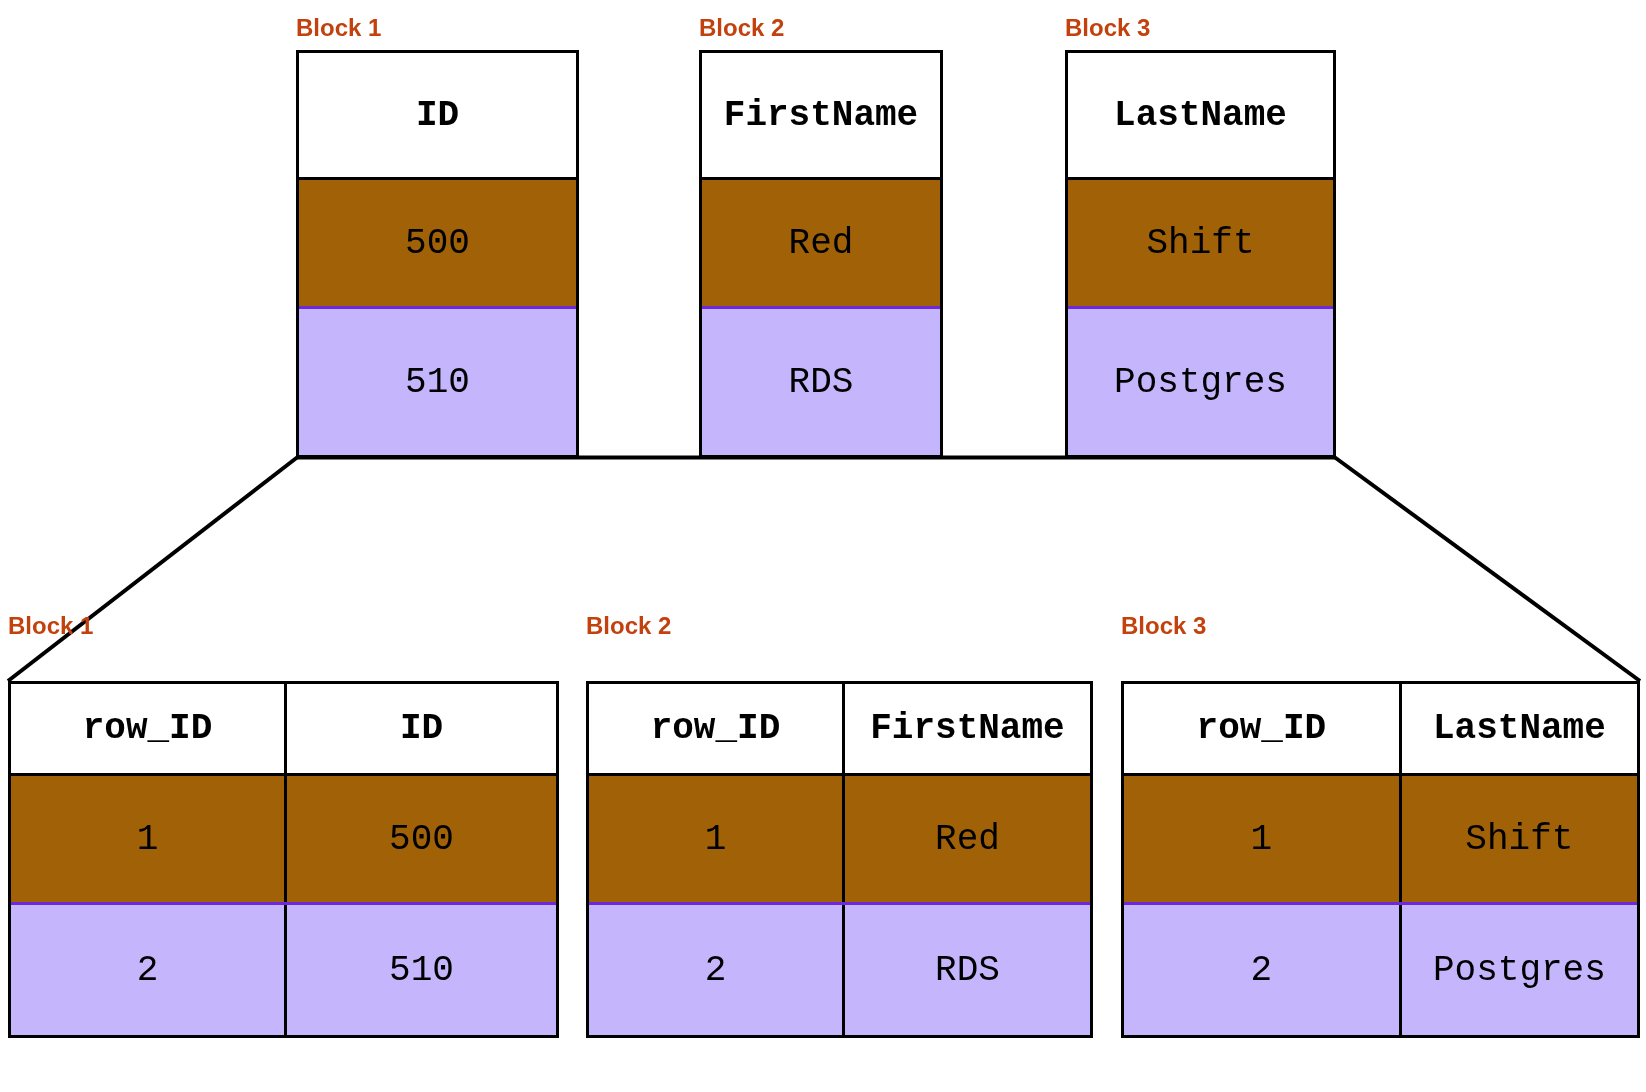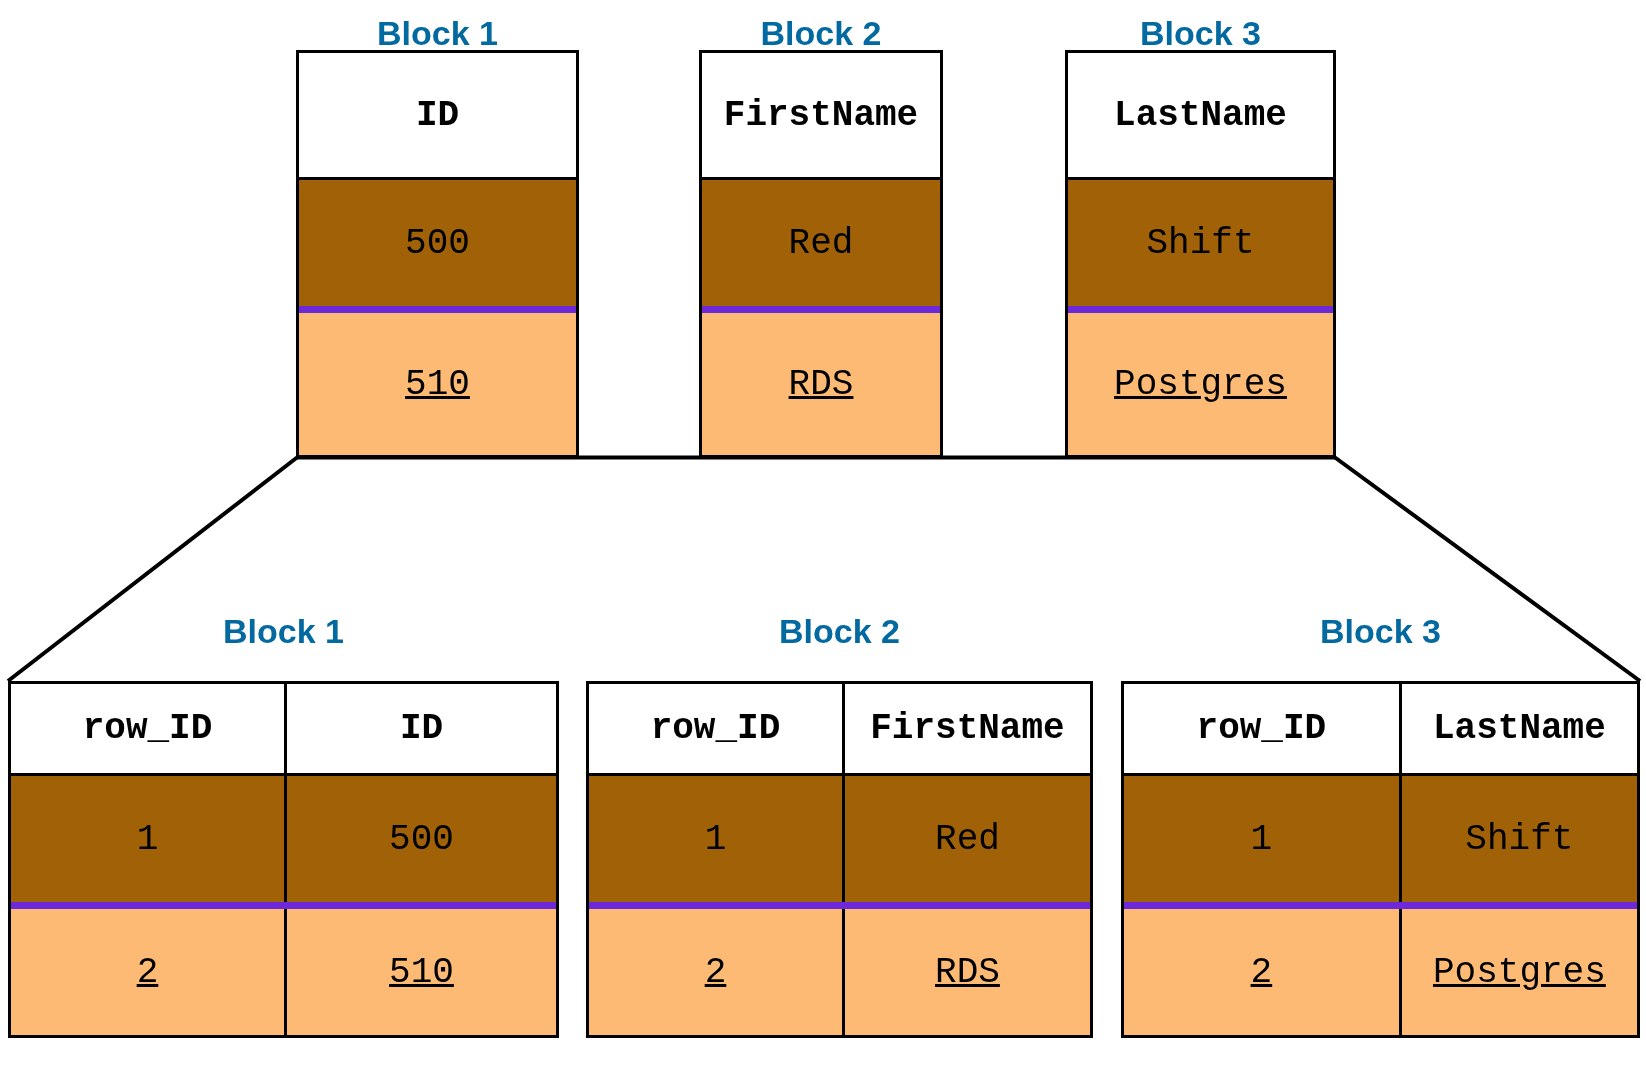--- a/index.html
+++ b/index.html
@@ -22,45 +22,44 @@
   }
   .connectors {
     position: absolute;
     left: 0; top: 0;
     width: 1646px;
     height: 1092px;
     pointer-events: none;
   }
   .blk-label {
     position: absolute;
-    color: #0369a1;
+    color: #c2410c;
     font-family: "Liberation Sans", sans-serif;
     font-weight: bold;
-    font-size: 34px;
+    font-size: 24px;
     letter-spacing: 0px;
-    text-align: center;
     white-space: nowrap;
   }
   .tbl {
     position: absolute;
     border: 3px solid #000000;
     box-sizing: border-box;
     display: flex;
     flex-direction: column;
     background: #ffffff;
   }
   .trow {
     display: flex;
     flex-direction: row;
     box-sizing: border-box;
     justify-content: center;
   }
   .trow.hdr     { background: #ffffff; }
   .trow.r-blue  { background: #a16207; border-top: 3px solid #000000; }
-  .trow.r-purp  { background: #fdba74; border-top: 7px solid #6d28d9; text-decoration: underline; }
+  .trow.r-purp  { background: #c4b5fd; border-top: 3px solid #6d28d9; }
   .cell {
     box-sizing: border-box;
     display: flex;
     align-items: center;
     justify-content: center;
     font-family: "Liberation Mono", "DejaVu Sans Mono", monospace;
     font-size: 36px;
     color: #000000;
     overflow: hidden;
     white-space: nowrap;

